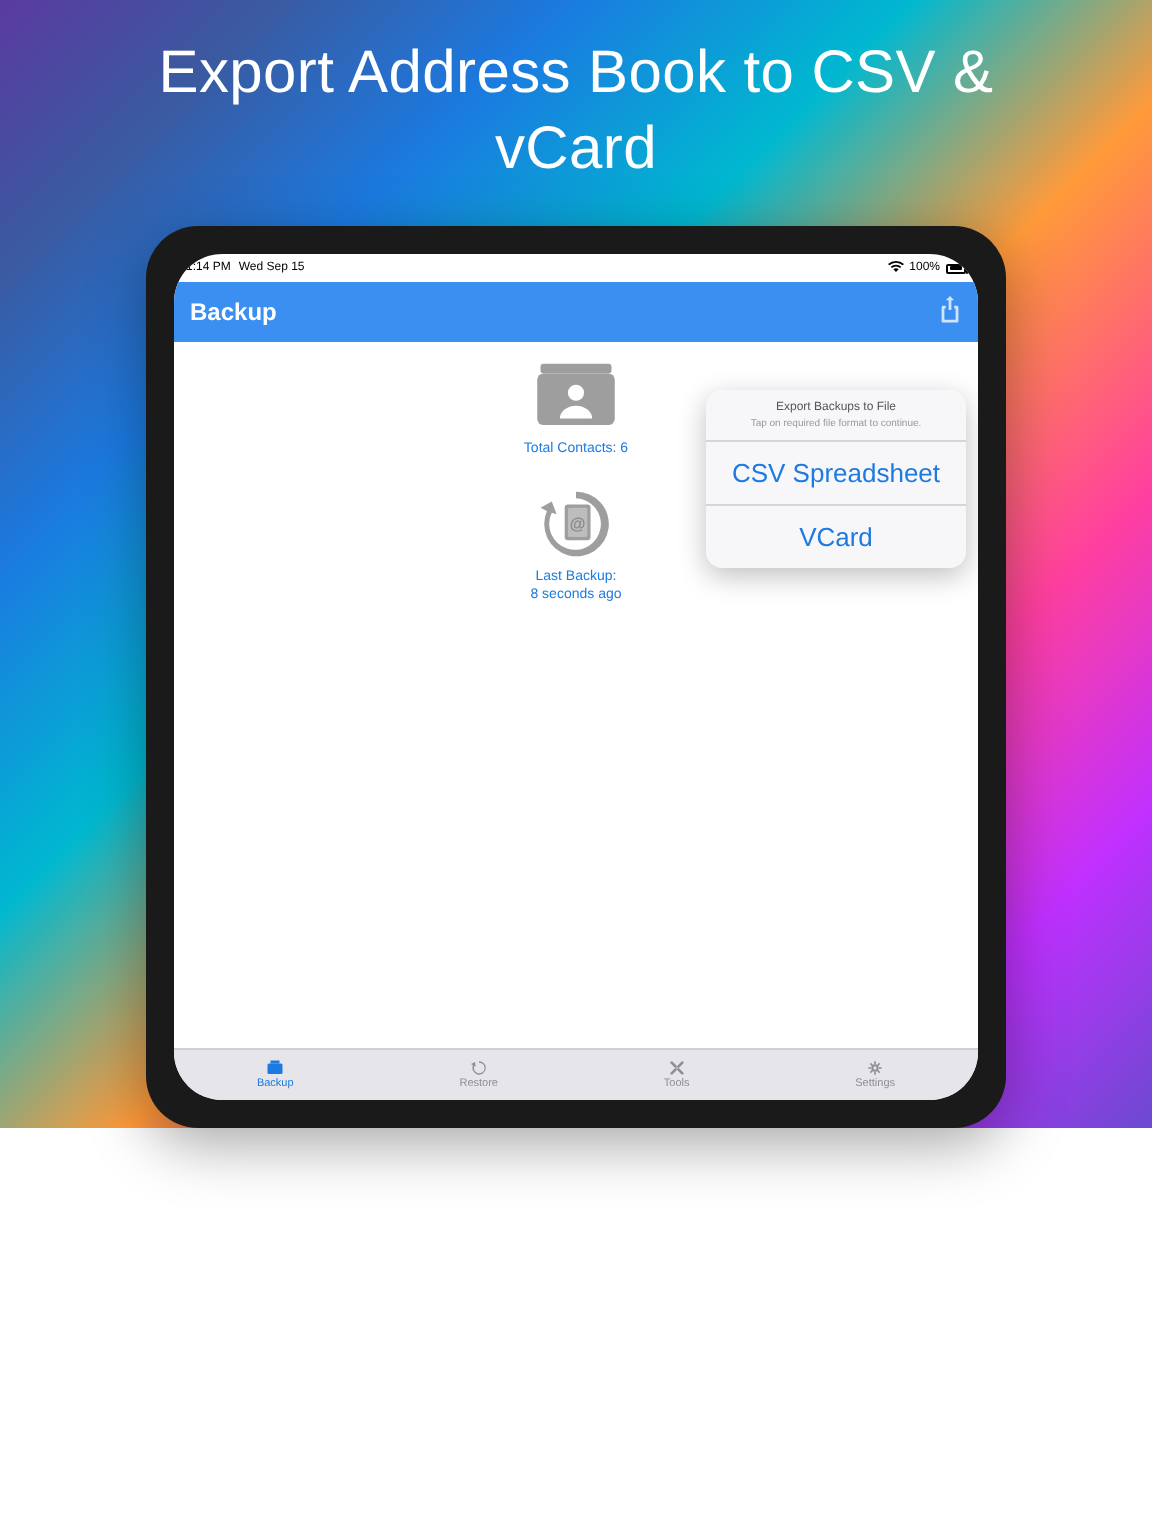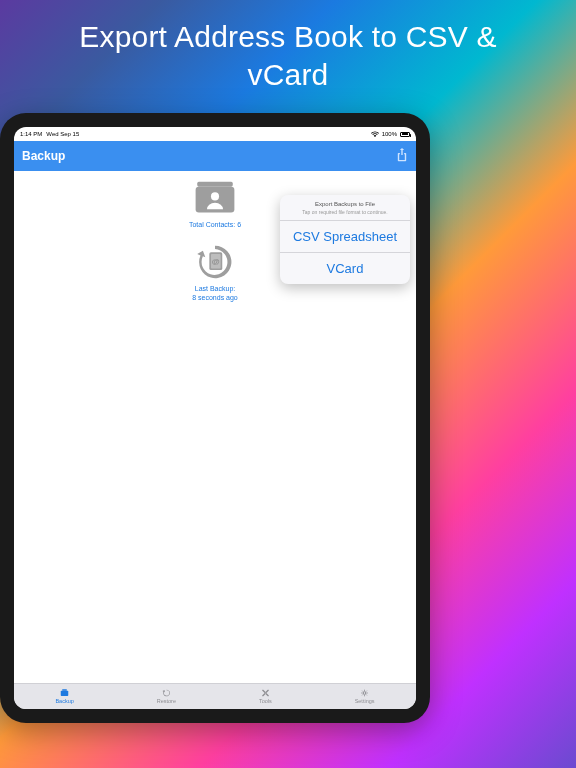--- a/index.html
+++ b/index.html
@@ -1,38 +1,38 @@
 <!DOCTYPE html>
 <html><head>
 <meta charset="utf-8">
 <style>
   * { margin: 0; padding: 0; box-sizing: border-box; font-family: -apple-system, BlinkMacSystemFont, "Helvetica Neue", sans-serif; }
   html, body { width: 576px; height: 768px; overflow: hidden; }
   .bg {
-    width: 576px; height: 768px;
+    width: 576px; height: 564px;
     background: linear-gradient(135deg, #5b3aa0 0%, #3a5aa0 12%, #1b7ae0 25%, #00b8d0 40%, #ff9a3a 55%, #ff3fa0 72%, #c030ff 86%, #6b4ad0 100%);
-    display: flex; flex-direction: column; 
+    display: flex; flex-direction: column; align-items: center;
   }
   .promo-title {
     color: #ffffff; font-size: 30px; font-weight: 300; text-align: center;
     line-height: 1.25; margin-top: 18px; letter-spacing: 0.2px;
   }
   .ipad-frame {
     margin-top: 20px;
     width: 430px; height: 610px;
     background: #1a1a1a;
     border-radius: 26px;
     padding: 14px;
     box-shadow: 0 8px 30px rgba(0,0,0,0.35);
     position: relative;
   }
   .ipad-screen {
     width: 100%; height: 100%;
     background: #ffffff;
-    border-radius: 12px;
+    border-radius: 24px;
     overflow: hidden;
     display: flex; flex-direction: column;
     position: relative;
   }
   .status-bar {
     height: 14px; display: flex; align-items: center; justify-content: space-between;
     padding: 0 6px; font-size: 6px; color: #000;
   }
   .status-left { display: flex; gap: 4px; align-items: center; }
   .status-right { display: flex; gap: 3px; align-items: center; }

